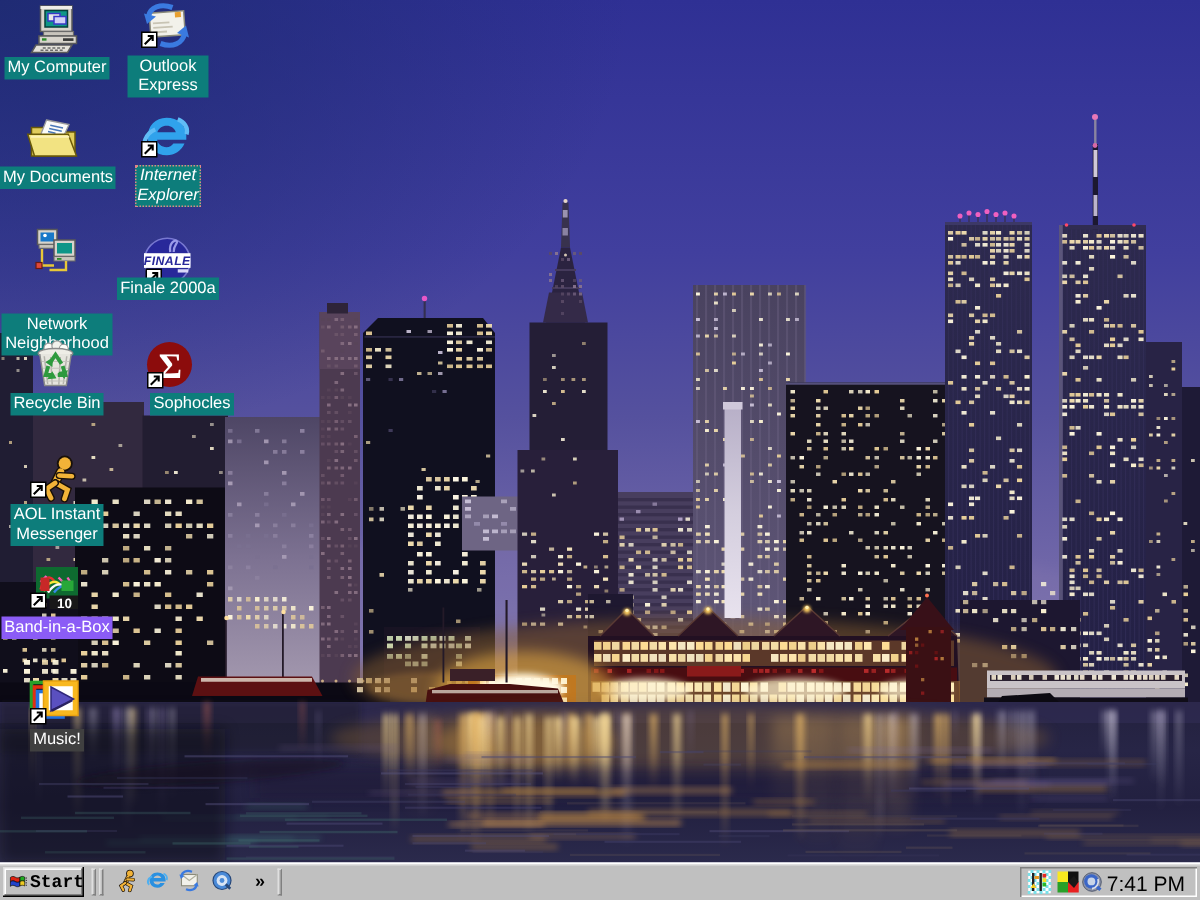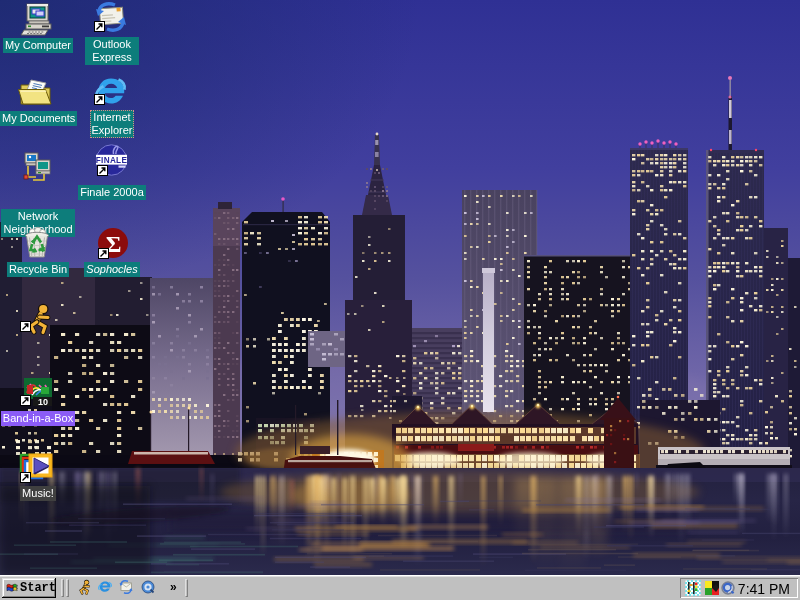--- a/index.html
+++ b/index.html
@@ -2609,35 +2609,35 @@
       <div style="position:absolute;left:0px;top:111px;width:76px;text-align:center;"><span style="background:#0d7d7b;color:#fff;padding:1px 2px;display:inline-block;line-height:13px;white-space:nowrap;">My Documents</span></div>
       <div style="position:absolute;left:94px;top:75px;width:34px;"><svg width="34" height="34" viewBox="0 0 34 34">
           <path d="M17,3.5 C9.5,3.5 4.5,9 4.5,16 C4.5,23.5 10,28.5 17.2,28.5 C22.3,28.5 26.8,25.7 29,20.7 L21.6,20.7 C20.5,22.3 19,23.1 17,23.1 C13.7,23.1 11.3,21.2 10.7,18.2 L30.2,18.2 L30.2,15.1 C30.2,8.4 24.4,3.5 17,3.5 Z M10.9,13.1 C11.8,10.4 14.1,8.8 17.1,8.8 C20.1,8.8 22.4,10.5 23.2,13.1 Z" fill="#30a2ec"></path>
           <path d="M4.2,24.5 C0.8,21.5 2.2,14.5 9.5,11.2" fill="none" stroke="#60bcf6" stroke-width="2.8"></path>
           <path d="M24.5,4.5 C28.6,6 31.8,10 30.4,14.6" fill="none" stroke="#60bcf6" stroke-width="2.8"></path>
           <g transform="translate(0,19)">
             <rect x="0.5" y="0.5" width="10" height="10" fill="#fff" stroke="#000" stroke-width="1"></rect>
             <path d="M2.5,8.5 L7.5,3.5 M4.5,3 L7.8,3 L7.8,6.3" stroke="#000" stroke-width="1.4" fill="none"></path>
           </g>
         </svg></div>
-      <div style="position:absolute;left:56px;top:110px;width:112px;text-align:center;"><span style="background:#0d7d7b;color:#fff;border:1px dotted #d88;padding:0 1px;display:inline-block;line-height:13px;white-space:nowrap;">Internet<br>Explorer</span></div>
+      <div style="position:absolute;left:56px;top:110px;width:112px;text-align:center;"><span style="background:#0d7d7b;color:#fff;border:1px dotted #d88;padding:0 1px;display:inline-block;line-height:13px;white-space:nowrap;font-style:italic;">Internet<br>Explorer</span></div>
       <div style="position:absolute;left:19px;top:151px;width:36px;"><svg width="36" height="34" viewBox="0 0 36 34">
           <rect x="6" y="2" width="13" height="10" fill="#d8d4cc" stroke="#5a5a5a" stroke-width="1"></rect>
           <rect x="8" y="4" width="9" height="6" fill="#1878c8"></rect>
           <circle cx="11" cy="6" r="1.2" fill="#fff"></circle>
           <rect x="7" y="12" width="11" height="2.5" fill="#c8c4bc" stroke="#6a6a6a" stroke-width="0.7"></rect>
           <rect x="17" y="9" width="14" height="11" fill="#d8d4cc" stroke="#5a5a5a" stroke-width="1"></rect>
           <rect x="19" y="11" width="10" height="7" fill="#0e9688"></rect>
           <rect x="17" y="20" width="14" height="3" fill="#c8c4bc" stroke="#6a6a6a" stroke-width="0.7"></rect>
           <rect x="19" y="21" width="3" height="1.2" fill="#2a8a2a"></rect>
           <path d="M9,15 L9,26 L17,26 M25,23 L25,29 L14,29" stroke="#e8c838" stroke-width="1.6" fill="none"></path>
           <rect x="5" y="24" width="4" height="4" fill="#e04838" stroke="#6a1a10" stroke-width="0.8"></rect>
         </svg></div>
       <div style="position:absolute;left:0px;top:185px;width:76px;text-align:center;"><span style="background:#0d7d7b;color:#fff;padding:1px 2px;display:inline-block;line-height:13px;white-space:nowrap;margin-top:24px;">Network<br>Neighborhood</span></div>
-      <div style="position:absolute;left:94px;top:143px;width:36px;"><svg width="36" height="36" viewBox="0 0 36 36">
+      <div style="position:absolute;left:94px;top:157px;width:36px;font-style:italic;"><svg width="36" height="36" viewBox="0 0 36 36">
           <circle cx="17.5" cy="17" r="15.2" fill="#28289a" stroke="#7878d0" stroke-width="1"></circle>
           <rect x="2" y="11.8" width="31" height="9.8" fill="#ffffff"></rect>
           <text x="17.5" y="19.6" font-family="Liberation Sans,sans-serif" font-size="8.2" font-weight="bold" fill="#28289a" text-anchor="middle" letter-spacing="0.3">FINALE</text>
           <path d="M19.5,11 C18.5,5 22.5,2.5 23.8,3.8 C25,5 21.5,6.5 21.8,11" fill="none" stroke="#9a9ae8" stroke-width="1.5"></path>
           <rect x="24.5" y="22.5" width="7" height="2.2" fill="#d8d8f8"></rect>
           <g transform="translate(3,22)">
             <rect x="0.5" y="0.5" width="10" height="10" fill="#fff" stroke="#000" stroke-width="1"></rect>
             <path d="M2.5,8.5 L7.5,3.5 M4.5,3 L7.8,3 L7.8,6.3" stroke="#000" stroke-width="1.4" fill="none"></path>
           </g>
         </svg></div>
@@ -2661,39 +2661,40 @@
         </svg></div>
       <div style="position:absolute;left:0px;top:262px;width:76px;text-align:center;"><span style="background:#0d7d7b;color:#fff;padding:1px 2px;display:inline-block;line-height:13px;white-space:nowrap;">Recycle Bin</span></div>
       <div style="position:absolute;left:95px;top:227px;width:36px;"><svg width="36" height="36" viewBox="0 0 36 36">
           <circle cx="18" cy="16" r="15" fill="#8c0c0c"></circle>
           <text x="18.5" y="25" font-family="Liberation Serif,serif" font-size="24" font-weight="bold" fill="#ffffff" text-anchor="middle">Σ</text>
           <g transform="translate(3,21)">
             <rect x="0.5" y="0.5" width="10" height="10" fill="#fff" stroke="#000" stroke-width="1"></rect>
             <path d="M2.5,8.5 L7.5,3.5 M4.5,3 L7.8,3 L7.8,6.3" stroke="#000" stroke-width="1.4" fill="none"></path>
           </g>
         </svg></div>
-      <div style="position:absolute;left:56px;top:262px;width:112px;text-align:center;font-style:italic;"><span style="background:#0d7d7b;color:#fff;padding:1px 2px;display:inline-block;line-height:13px;white-space:nowrap;">Sophocles</span></div>
+      <div style="position:absolute;left:72px;top:262px;width:112px;text-align:center;"><span style="background:#0d7d7b;color:#fff;padding:1px 2px;display:inline-block;line-height:13px;white-space:nowrap;">Sophocles</span></div>
       <div style="position:absolute;left:19px;top:302px;width:36px;"><svg width="36" height="34" viewBox="0 0 36 34">
           <g transform="scale(1.000)">
             <circle cx="24.2" cy="7" r="5.3" fill="#181008"></circle>
             <path d="M21.5,12.5 L18,19.5" fill="none" stroke="#181008" stroke-width="6.3999999999999995" stroke-linecap="round"></path>
             <path d="M21.5,12.5 L18,19.5" fill="none" stroke="#f2b338" stroke-width="4.6" stroke-linecap="round"></path>
             <path d="M20.5,15 L29,15.5" fill="none" stroke="#181008" stroke-width="4.8" stroke-linecap="round"></path>
             <path d="M20.5,15 L29,15.5" fill="none" stroke="#f2b338" stroke-width="3.0" stroke-linecap="round"></path>
             <path d="M18,20 L26,24.5 L24,30.5" fill="none" stroke="#181008" stroke-width="5.0" stroke-linecap="round"></path>
             <path d="M18,20 L26,24.5 L24,30.5" fill="none" stroke="#f2b338" stroke-width="3.2" stroke-linecap="round"></path>
             <path d="M17.8,20 L12,24 L15,30" fill="none" stroke="#181008" stroke-width="5.0" stroke-linecap="round"></path>
             <path d="M17.8,20 L12,24 L15,30" fill="none" stroke="#f2b338" stroke-width="3.2" stroke-linecap="round"></path>
             <circle cx="24.2" cy="7" r="4.1" fill="#f2b338"></circle>
           </g>
           <g transform="translate(1,19)">
             <rect x="0.5" y="0.5" width="10" height="10" fill="#fff" stroke="#000" stroke-width="1"></rect>
             <path d="M2.5,8.5 L7.5,3.5 M4.5,3 L7.8,3 L7.8,6.3" stroke="#000" stroke-width="1.4" fill="none"></path>
           </g>
         </svg></div>
+      <div style="position:absolute;left:0px;top:336px;width:76px;text-align:center;"><span style="background:#0d7d7b;color:#fff;padding:1px 2px;display:inline-block;line-height:13px;white-space:nowrap;">AOL Instant<br>Messenger</span></div>
       <div style="position:absolute;left:19px;top:375px;width:36px;"><svg width="36" height="36" viewBox="0 0 36 36">
           <rect x="5" y="3" width="28" height="21" fill="#0e6a30"></rect>
           <g stroke-width="1.6" fill="none">
             <path d="M8,18 C10,10 14,8 17,12" stroke="#e83030"></path>
             <path d="M10,19 C13,13 18,11 21,15" stroke="#f8e838"></path>
             <path d="M13,20 C17,14 22,13 25,17" stroke="#f8f8f8"></path>
             <path d="M17,20 C21,15 26,14 29,18" stroke="#3888e8"></path>
             <path d="M8,13 L12,9 M20,10 L24,14 M26,10 L29,15" stroke="#f860b8"></path>
           </g>
           <rect x="8" y="10" width="6" height="9" fill="#c82828"></rect>

